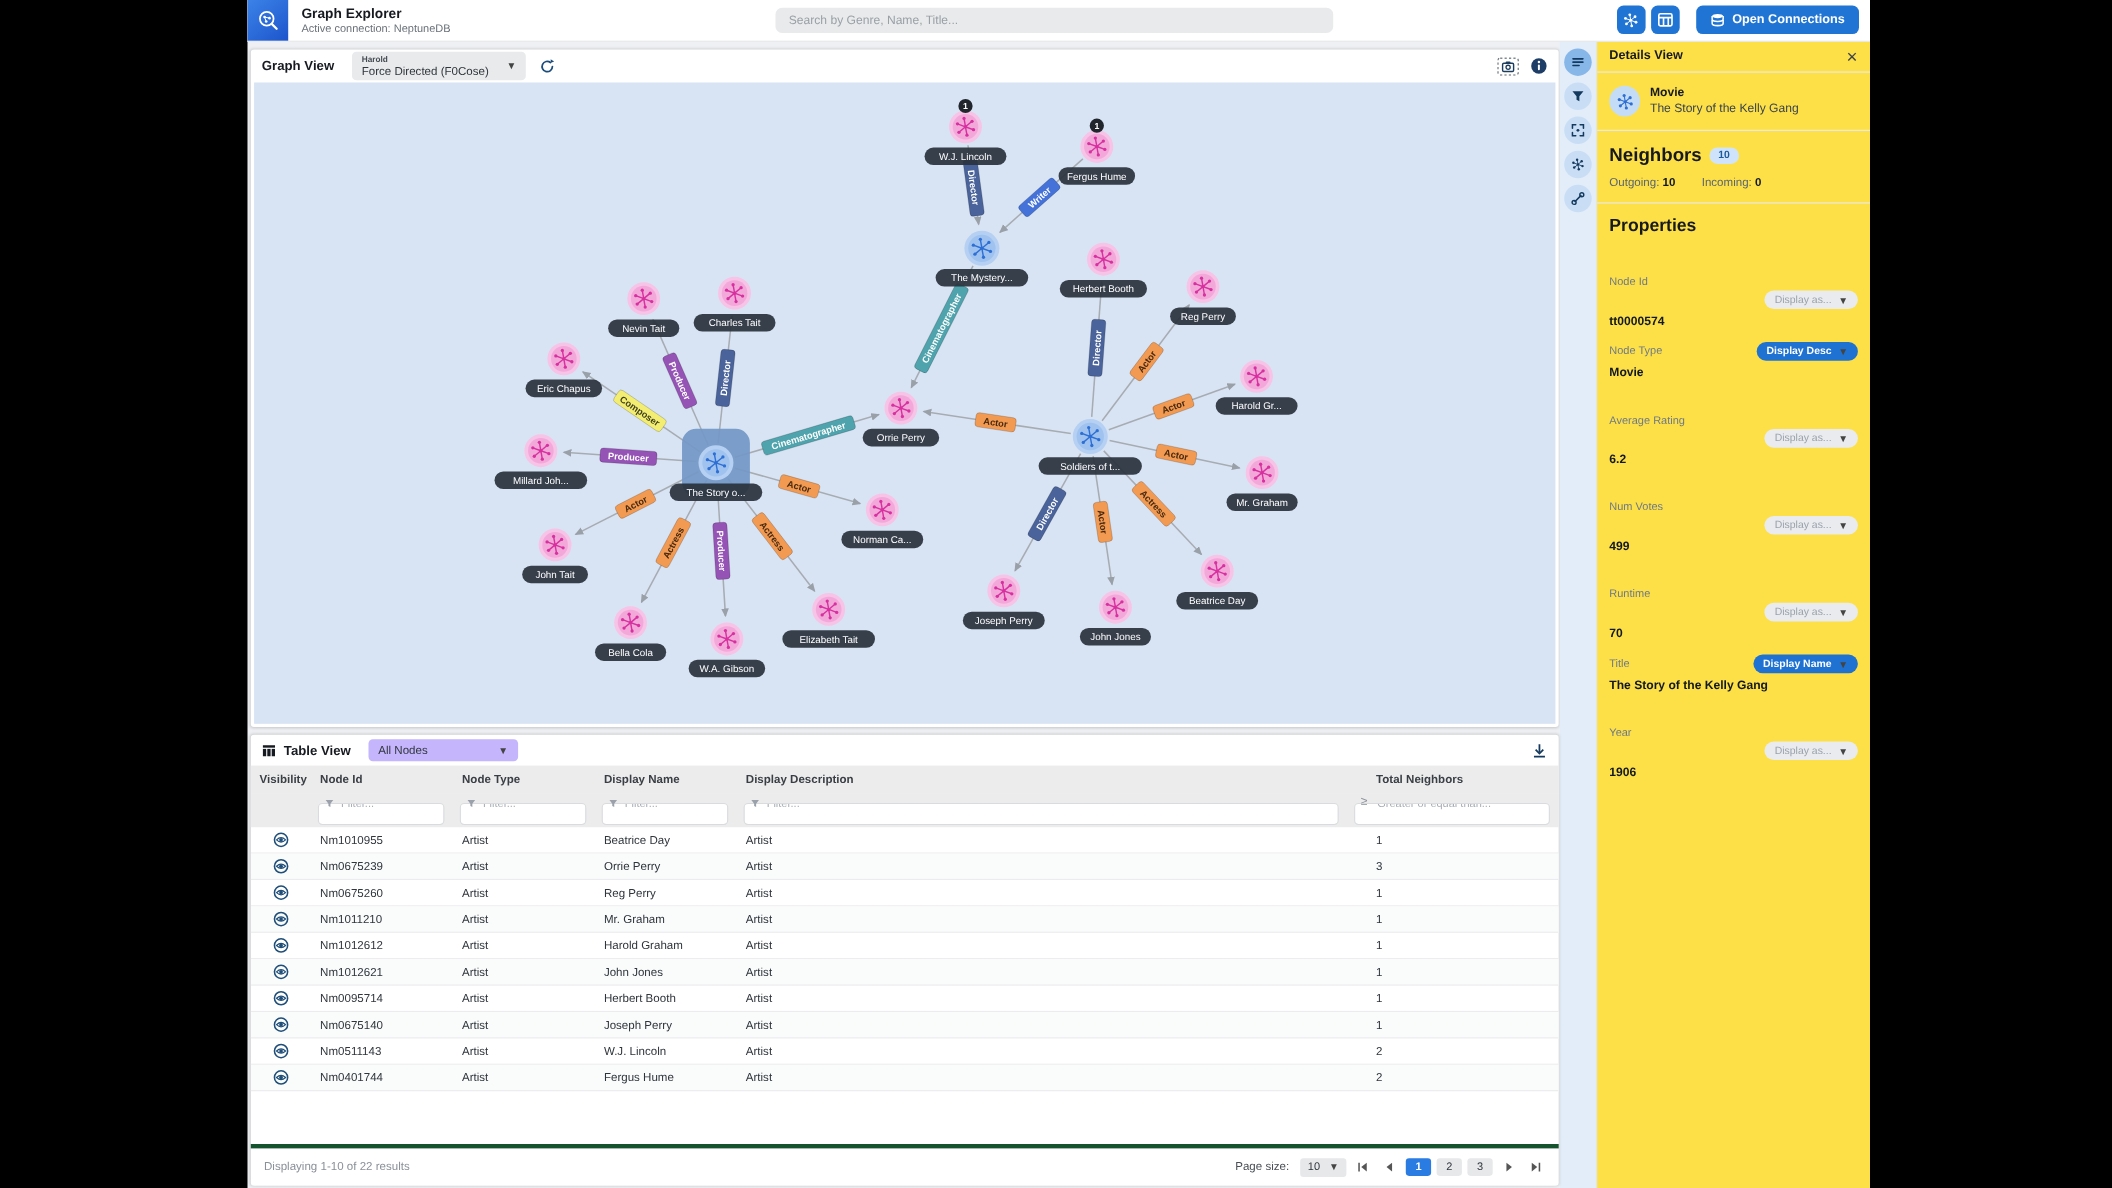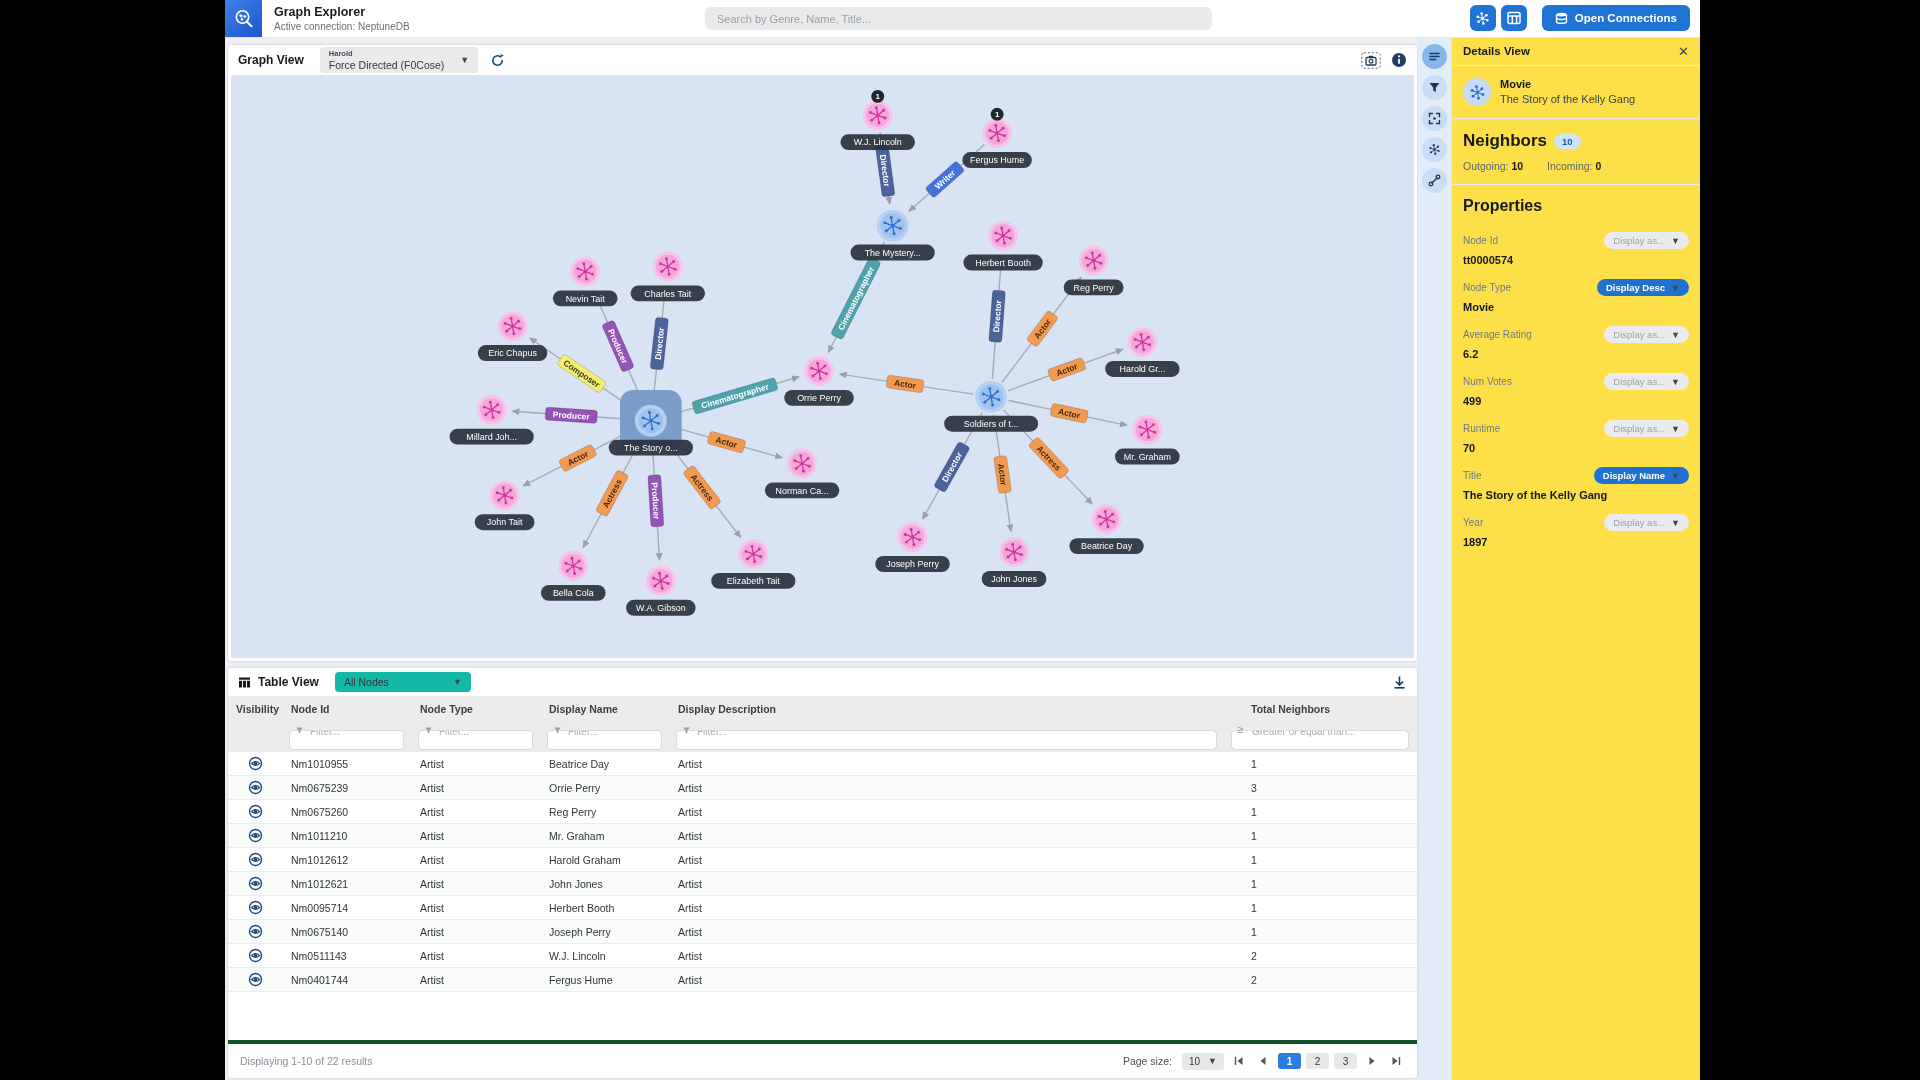--- a/index.html
+++ b/index.html
@@ -67,31 +67,31 @@
   .d-nb-io{margin-top:9px;font-size:10.5px;color:#5b6570;}
   .d-nb-io b{color:#12181f;}
   .d-nb-io .io-gap{display:inline-block;width:18px;}
   .d-props{padding:12px 11px;}
   .d-props-title{font-size:16px;font-weight:bold;color:#16191f;margin-bottom:17px;}
   .prop-row{margin-bottom:13px;}
   .prop-top{display:flex;justify-content:space-between;align-items:center;}
   .prop-label{font-size:10px;color:#6e7987;}
   .pill{font-size:9.5px;padding:3px 9px;border-radius:10px;display:flex;align-items:center;
         gap:6px;cursor:pointer;white-space:nowrap;}
-  .pill-gray{background:#e9ebee;color:#9aa1ab;}
+  .pill-gray{background:#e9ebee;color:#9aa1ab;margin-top:32px;}
   .pill-blue{background:#1f72d2;color:#fff;font-weight:bold;}
   .prop-value{font-size:11px;font-weight:bold;color:#12181f;margin-top:5px;}
 
   
   .table-panel{position:absolute;left:3px;top:668px;width:1189px;height:410px;background:#fff;
                border-radius:3px;box-shadow:0 0 3px rgba(0,0,0,.18);display:flex;
                flex-direction:column;box-sizing:border-box;}
   .tv-header{height:28px;display:flex;align-items:center;padding:0 10px;flex:0 0 auto;}
   .tv-title{font-size:12px;font-weight:bold;color:#16191f;margin-left:7px;}
-  .tv-select{margin-left:16px;background:#14b8a6;border-radius:4px;padding:4px 9px;width:118px;
+  .tv-select{margin-left:16px;background:#c4b5fd;border-radius:4px;padding:4px 9px;width:118px;
              display:flex;align-items:center;justify-content:space-between;font-size:10.5px;
              color:#31363c;cursor:pointer;}
   .tv-right{margin-left:auto;display:flex;}
   .tgrid{display:grid;grid-template-columns:55px 129px 129px 129px 555px 192px;align-items:center;}
   .thead{background:#ececec;height:25px;font-size:10.5px;font-weight:bold;color:#3a3f45;flex:0 0 auto;}
   .thead .th{padding-left:8px;}
   .thead .th.nb{padding-left:26px;}
   .tfilters{background:#ececec;height:31px;flex:0 0 auto;padding-bottom:3px;box-sizing:border-box;}
   .filter-wrap{position:relative;margin:0 8px 0 6px;}
   .filter-wrap input{width:100%;height:20px;box-sizing:border-box;border:1px solid #d9dbdf;
@@ -975,21 +975,21 @@
           <span class="chev">▼</span></span>
       </div>
       <div class="prop-value">The Story of the Kelly Gang</div>
             </div>
             <div class="prop-row">
               <div class="prop-top">
         <span class="prop-label">Year</span>
         <span class="pill pill-gray">Display as...
           <span class="chev">▼</span></span>
       </div>
-      <div class="prop-value">1897</div>
+      <div class="prop-value">1906</div>
             </div>
           </div>
       </div>
     </div>
 
     <div class="table-panel">
       <div class="tv-header">
         <svg width="13" height="13" viewBox="0 0 13 13">
           <rect x="1" y="1.5" width="11" height="2.2" fill="#16191f"></rect>
           <rect x="1" y="4.8" width="3" height="6.7" fill="#16191f"></rect>

